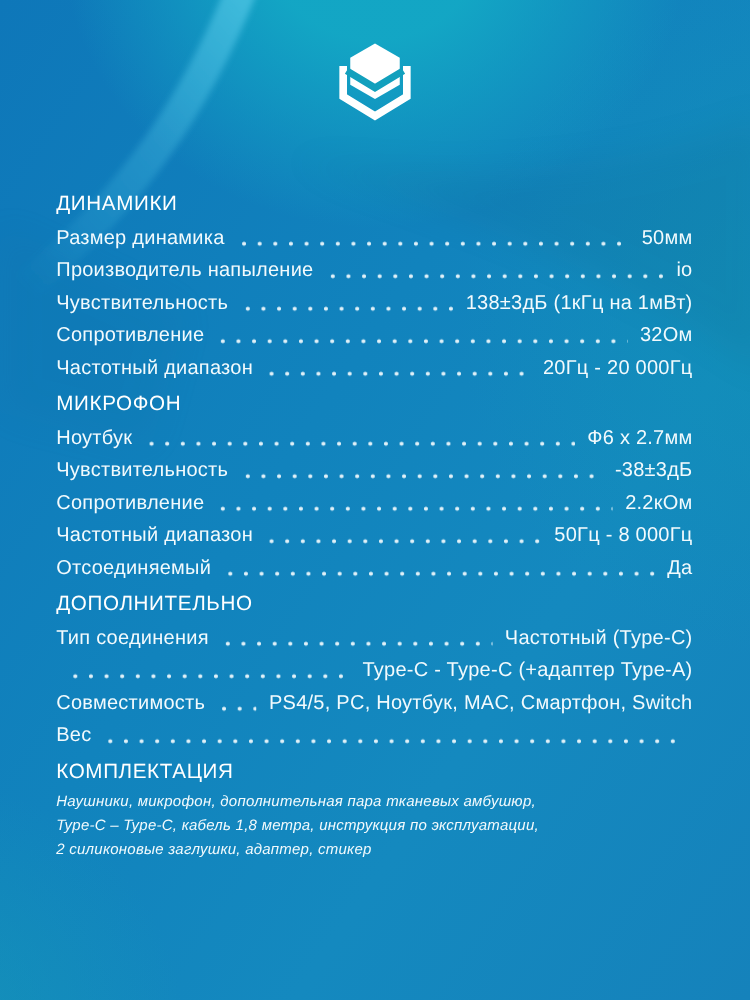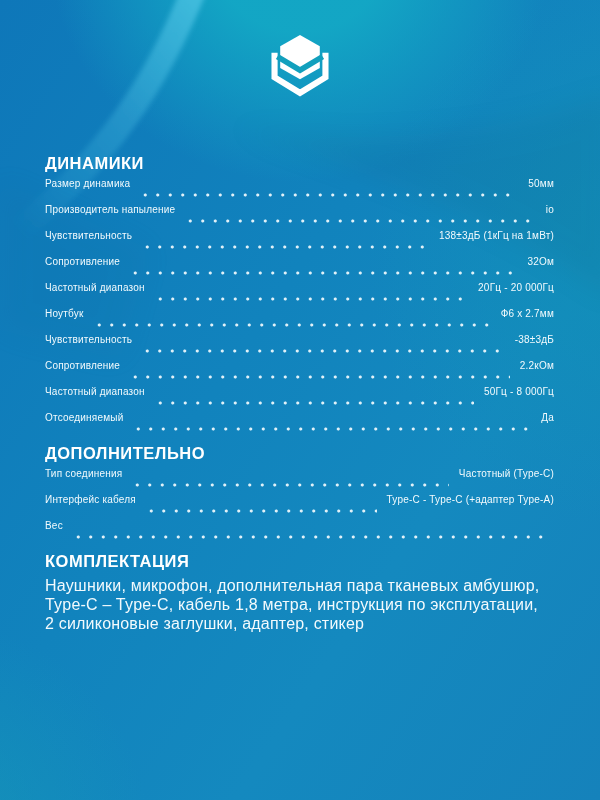--- a/index.html
+++ b/index.html
@@ -13,37 +13,37 @@
       linear-gradient(124deg, #0e77b9 0%, #1183bd 42%, #1489bf 68%, #1582bb 100%);
   }
   .bg-overlay { position:absolute; left:0; top:0; width:600px; height:800px; pointer-events:none; }
   .logo-wrap { position:absolute; left:269px; top:33px; width:62px; height:66px; }
   .content {
     position:absolute; left:45px; right:46px; top:153px;
     color:#ffffff;
   }
   .section-title {
     margin:5px 0 4px 0; font-size:16.5px; line-height:21px;
-    font-weight:bold; letter-spacing:0.5px; color:#ffffff;
+    font-weight:normal; letter-spacing:0.5px; color:#ffffff;
   }
   .spec-section:first-child .section-title { margin-top:0; }
   .spec-row {
-    display:flex; height:26px;
-    font-size:10px; letter-spacing:0.2px; color:#f2fafd;
+    display:flex; align-items:center; height:26px;
+    font-size:16px; letter-spacing:0.2px; color:#f2fafd;
   }
   .spec-label { white-space:nowrap; }
   .spec-value { white-space:nowrap; text-align:right; }
   .leader {
     flex:1 1 auto; align-self:stretch; margin:0 10px 0 9px; min-width:14px;
     background: radial-gradient(circle, rgba(242,250,253,0.92) 1.3px, rgba(242,250,253,0) 1.85px)
                 repeat-x left bottom 7px / 12.5px 4px;
   }
   .section-paragraph {
-    margin:3px 0 0 0; font-size:16px; line-height:19px; letter-spacing:0.2px;
-    color:#f2fafd; white-space:pre-line;
+    margin:3px 0 0 0; font-size:12px; line-height:19px; letter-spacing:0.2px;
+    color:#f2fafd; white-space:pre-line;font-style:italic;
   }
 </style>
 </head>
 <body>
 
 <div class="canvas">
 
   <svg class="bg-overlay" viewBox="0 0 600 800">
     <defs>
       <linearGradient id="sw" x1="0.9" y1="0" x2="0.1" y2="1">
@@ -94,20 +94,21 @@
           <span class="leader"></span>
           <span class="spec-value">32Ом</span>
         </div>
         <div class="spec-row">
           <span class="spec-label">Частотный диапазон</span>
           <span class="leader"></span>
           <span class="spec-value">20Гц - 20 000Гц</span>
         </div>
       </section>
       <section class="spec-section">
+        <h2 class="section-title">МИКРОФОН</h2>
         <div class="spec-row">
           <span class="spec-label">Ноутбук</span>
           <span class="leader"></span>
           <span class="spec-value">Ф6 x 2.7мм</span>
         </div>
         <div class="spec-row">
           <span class="spec-label">Чувствительность</span>
           <span class="leader"></span>
           <span class="spec-value">-38±3дБ</span>
         </div>
@@ -128,23 +129,27 @@
         </div>
       </section>
       <section class="spec-section">
         <h2 class="section-title">ДОПОЛНИТЕЛЬНО</h2>
         <div class="spec-row">
           <span class="spec-label">Тип соединения</span>
           <span class="leader"></span>
           <span class="spec-value">Частотный (Type-C)</span>
         </div>
         <div class="spec-row">
-          <span class="spec-label">Интерфейс кабеля</span>
           <span class="leader"></span>
           <span class="spec-value">Type-C - Type-C (+адаптер Type-A)</span>
+        </div>
+        <div class="spec-row">
+          <span class="spec-label">Совместимость</span>
+          <span class="leader"></span>
+          <span class="spec-value">PS4/5, PC, Ноутбук, MAC, Смартфон, Switch</span>
         </div>
         <div class="spec-row">
           <span class="spec-label">Вес</span>
           <span class="leader"></span>
         </div>
       </section>
       <section class="spec-section">
         <h2 class="section-title">КОМПЛЕКТАЦИЯ</h2>
         <p class="section-paragraph">Наушники, микрофон, дополнительная пара тканевых амбушюр,
 Type-C – Type-C, кабель 1,8 метра, инструкция по эксплуатации,

